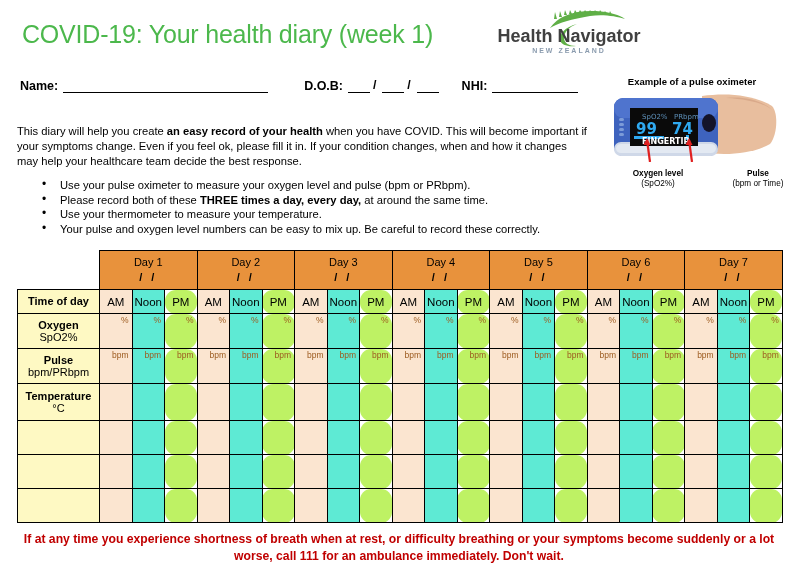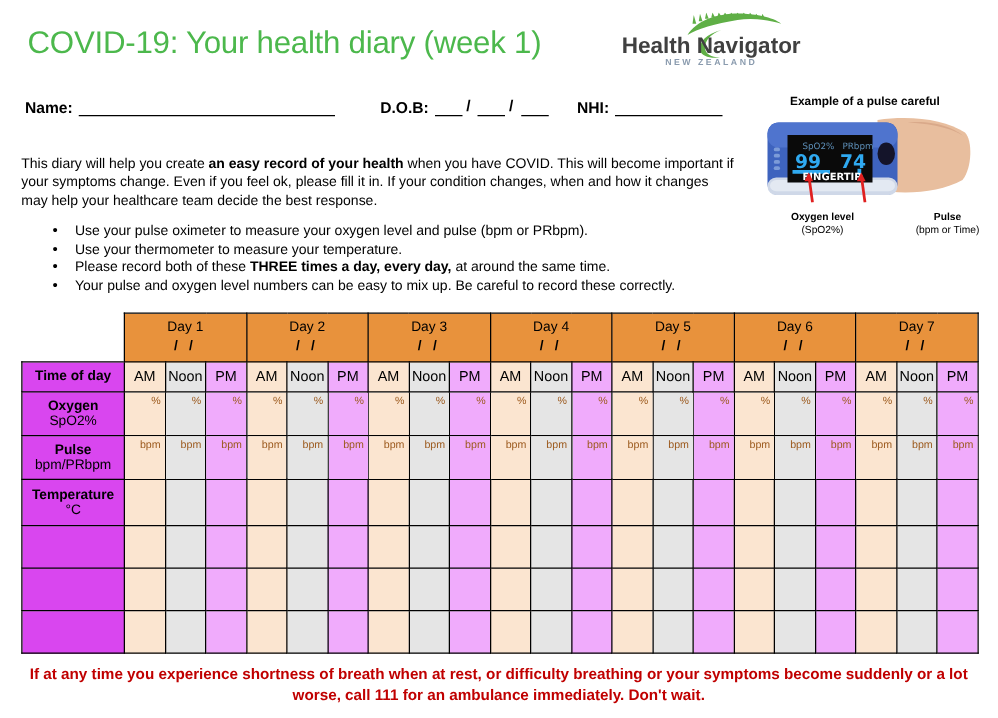--- a/index.html
+++ b/index.html
@@ -222,32 +222,32 @@
     height: 38px;
     font-size: 12.5px;
     font-weight: 700;
     line-height: 15px;
     color: #000;
   }
   .day-head .dh-name { display: block; }
   .day-head .dh-date { display: block; font-size: 11px; font-weight: 700; letter-spacing: 3px; }
 
   .rowlabel {
-    background: #d946ef;
+    background: #fef9c3;
     text-align: left;
     padding-left: 5px;
     font-size: 10.5px;
     line-height: 12.4px;
   }
   .rowlabel .rl-main { font-weight: 700; display: block; }
   .rowlabel .rl-sub  { font-weight: 400; display: block; }
 
   .slot-am   { background: #FBE5D0; }
-  .slot-noon { background: #e5e5e5; }
-  .slot-pm   { background: #f0abfc; }
+  .slot-noon { background: #5eead4; }
+  .slot-pm   { background: #bef264; border-radius: 11px; }
 
   tr.timeofday td { height: 23px; }
   tr.timeofday .slot { font-size: 11.5px; }
 
   tr.unit-row td { height: 34px; }
   .unit-cell {
     position: relative;
   }
   .unit-cell .u {
     position: absolute;
@@ -322,27 +322,27 @@
       <span class="gap-md"></span>
       <span class="fl-label">NHI:</span>
       <span class="fl-rule rule-nhi"></span>
     </div>
   </div>
 
   <div class="intro"><span>This diary will help you create </span><b>an easy record of your health</b><span> when you have COVID. This will become important if your symptoms change. Even if you feel ok, please fill it in. If your condition changes, when and how it changes may help your healthcare team decide the best response.</span></div>
 
   <ul class="bullets">
     <li><span>Use your pulse oximeter to measure your oxygen level and pulse (bpm or PRbpm).</span></li>
+    <li><span>Please record both of these </span><b>THREE times a day, every day,</b><span> at around the same time.</span></li>
     <li><span>Use your thermometer to measure your temperature.</span></li>
-    <li><span>Please record both of these </span><b>THREE times a day, every day,</b><span> at around the same time.</span></li>
     <li><span>Your pulse and oxygen level numbers can be easy to mix up. Be careful to record these correctly.</span></li>
   </ul>
 
   <div class="oxi-figure">
-    <div class="oxi-caption">Example of a pulse careful</div>
+    <div class="oxi-caption">Example of a pulse oximeter</div>
 
     <svg class="oxi-photo" viewBox="0 0 172 72">
       <rect x="0" y="0" width="172" height="72" fill="#ffffff"></rect>
 
       <path d="M96 6 C124 2, 150 6, 166 16 C172 22, 172 44, 164 54 C146 64, 118 66, 96 62 Z" fill="#E8BE9E"></path>
       <path d="M120 8 C140 6, 158 12, 166 20 C160 14, 142 9, 120 8 Z" fill="#D9A98A"></path>
 
       <rect x="8" y="8" width="104" height="58" rx="9" fill="#3E63BE"></rect>
       <rect x="8" y="8" width="104" height="20" rx="9" fill="#4F74CE"></rect>
       <rect x="8" y="52" width="104" height="14" rx="7" fill="#CFD8E8"></rect>

